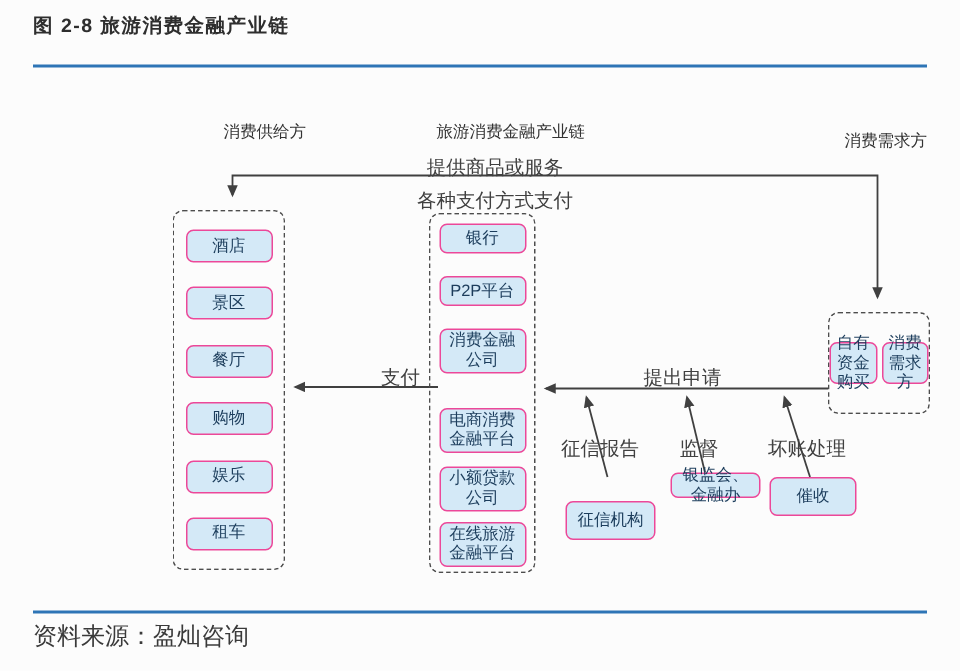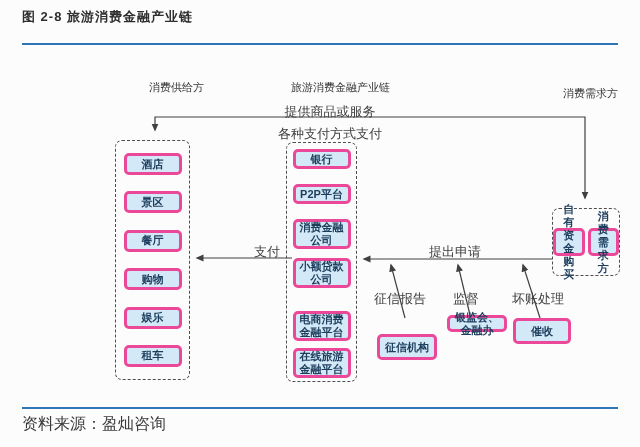--- a/index.html
+++ b/index.html
@@ -30,22 +30,22 @@
   }
   .flow-label {
     position:absolute; font-size:13px; color:#404040; text-align:center;
     white-space:nowrap;
   }
   .dashed-panel {
     position:absolute; border:1.5px dashed #4d4d4d; border-radius:7px;
     background:transparent;
   }
   .node {
-    background:#d4e9f7; border:3px solid #ec4899; border-radius:5px;
-    font-size:11px; font-weight:bold; color:#1c3d5c;
+    background:#d4e9f7; border:1px solid #ec4899; border-radius:5px;
+    font-size:11px; font-weight:normal; color:#1c3d5c;
     display:flex; align-items:center; justify-content:center;
     text-align:center; line-height:13px; padding:0 3px;
   }
   
   .panel-supply { left:115px; top:140px; width:75px; height:240px;
     display:flex; flex-direction:column; align-items:center;
     justify-content:space-between; padding:12px 0; }
   .panel-supply .node { width:58px; height:22px; }
   
   .panel-platform { left:286px; top:142px; width:71px; height:240px;
@@ -110,22 +110,22 @@
     <div class="node">餐厅</div>
     <div class="node">购物</div>
     <div class="node">娱乐</div>
     <div class="node">租车</div>
   </div>
 
   <div class="dashed-panel panel-platform">
     <div class="node pf-1">银行</div>
     <div class="node pf-2">P2P平台</div>
     <div class="node pf-3">消费金融公司</div>
+    <div class="node pf-5">电商消费金融平台</div>
     <div class="node pf-4">小额贷款公司</div>
-    <div class="node pf-5">电商消费金融平台</div>
     <div class="node pf-6">在线旅游金融平台</div>
   </div>
 
   <div class="dashed-panel panel-demand">
     <div class="node">自有资金购买</div>
     <div class="node">消费需求方</div>
   </div>
 
   <div class="node support-node sp-credit">征信机构</div>
   <div class="node support-node sp-regulator">银监会、金融办</div>

